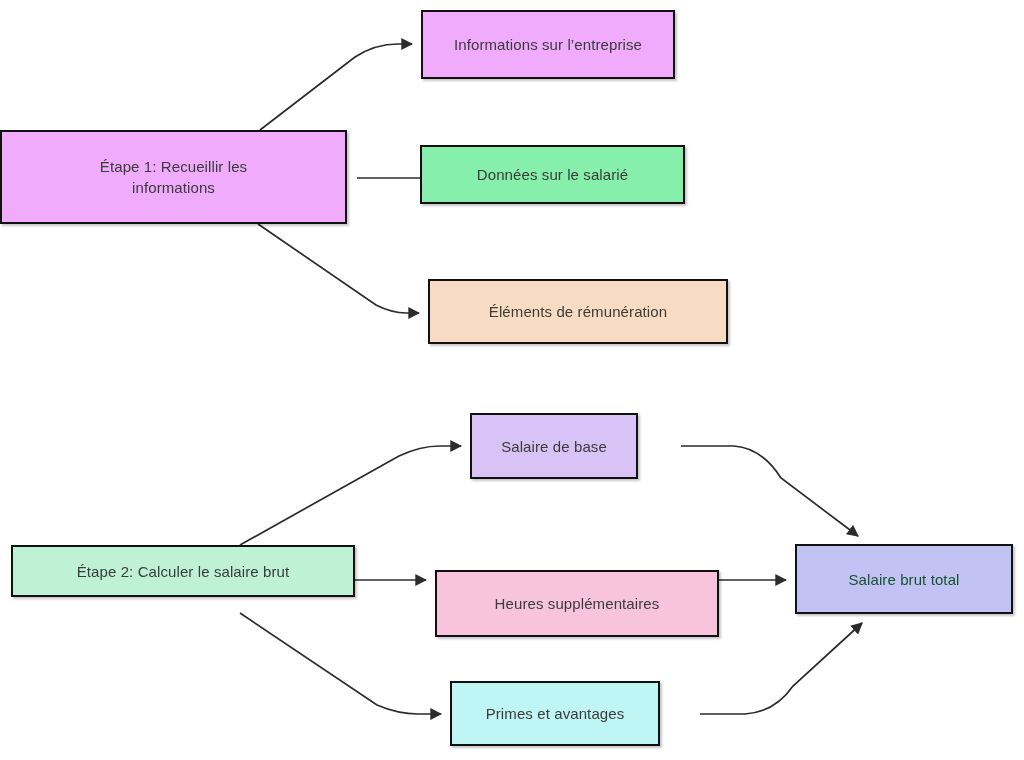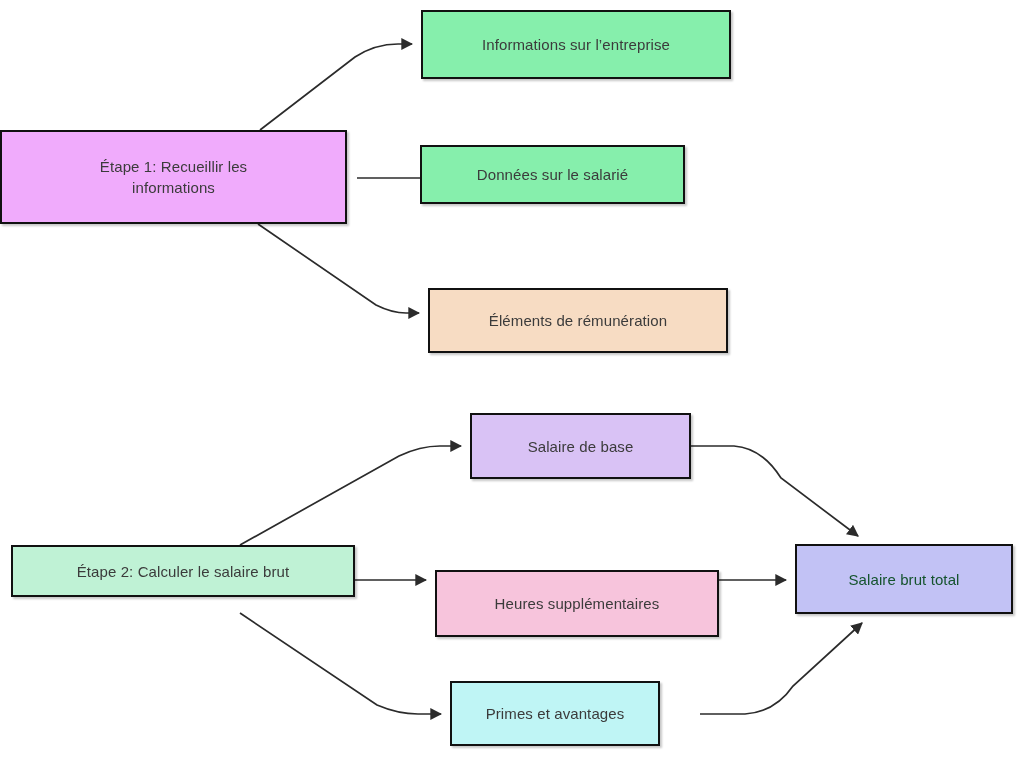--- a/index.html
+++ b/index.html
@@ -73,37 +73,37 @@
     <path d="M 719 580 L 786 580" fill="none" stroke="#2b2b2b" stroke-width="1.7" marker-end="url(#arrow)"></path>
 
     <path d="M 700 714 L 745 714 Q 775 712 793 686 L 862 623" fill="none" stroke="#2b2b2b" stroke-width="1.7" marker-end="url(#arrow)"></path>
   </svg>
 
   <div class="node" style="left: 0; top: 130px; width: 347px; height: 94px; background: #f0abfc; border-color: rgb(17, 17, 17); color: rgb(59, 59, 59);">
     <span class="node-label">Étape 1: Recueillir les
 informations</span>
   </div>
 
-  <div class="node" style="left: 421px; top: 10px; width: 310px; height: 69px; background: #86efac; border-color: rgb(17, 17, 17); color: rgb(59, 59, 59); justify-content: center;">
+  <div class="node" style="left: 421px; top: 10px; width: 254px; height: 69px; background: #f0abfc; border-color: rgb(17, 17, 17); color: rgb(59, 59, 59); justify-content: center;">
     <span class="node-label">Informations sur l’entreprise</span>
   </div>
 
   <div class="node" style="left: 420px; top: 145px; width: 265px; height: 59px; background: #86efac; border-color: rgb(17, 17, 17); color: rgb(59, 59, 59);">
     <span class="node-label">Données sur le salarié</span>
   </div>
 
-  <div class="node" style="left: 428px; top: 279px; width: 300px; height: 65px; background: rgb(247, 220, 195); border-color: rgb(17, 17, 17); color: rgb(59, 59, 59); margin-top: 9px;">
+  <div class="node" style="left: 428px; top: 279px; width: 300px; height: 65px; background: rgb(247, 220, 195); border-color: rgb(17, 17, 17); color: rgb(59, 59, 59);">
     <span class="node-label">Éléments de rémunération</span>
   </div>
 
   <div class="node" style="left: 11px; top: 545px; width: 344px; height: 52px; background: rgb(191, 242, 213); border-color: rgb(17, 17, 17); color: rgb(59, 59, 59);">
     <span class="node-label">Étape 2: Calculer le salaire brut</span>
   </div>
 
-  <div class="node" style="left: 470px; top: 413px; width: 221px; height: 66px; background: rgb(217, 194, 245); border-color: rgb(17, 17, 17); color: rgb(59, 59, 59);">
+  <div class="node" style="left: 470px; top: 413px; width: 168px; height: 66px; background: rgb(217, 194, 245); border-color: rgb(17, 17, 17); color: rgb(59, 59, 59);">
     <span class="node-label">Salaire de base</span>
   </div>
 
   <div class="node" style="left: 435px; top: 570px; width: 284px; height: 67px; background: rgb(247, 196, 220); border-color: rgb(17, 17, 17); color: rgb(59, 59, 59);">
     <span class="node-label">Heures supplémentaires</span>
   </div>
 
   <div class="node" style="left: 450px; top: 681px; width: 210px; height: 65px; background: rgb(191, 245, 245); border-color: rgb(17, 17, 17); color: rgb(59, 59, 59);">
     <span class="node-label">Primes et avantages</span>
   </div>

